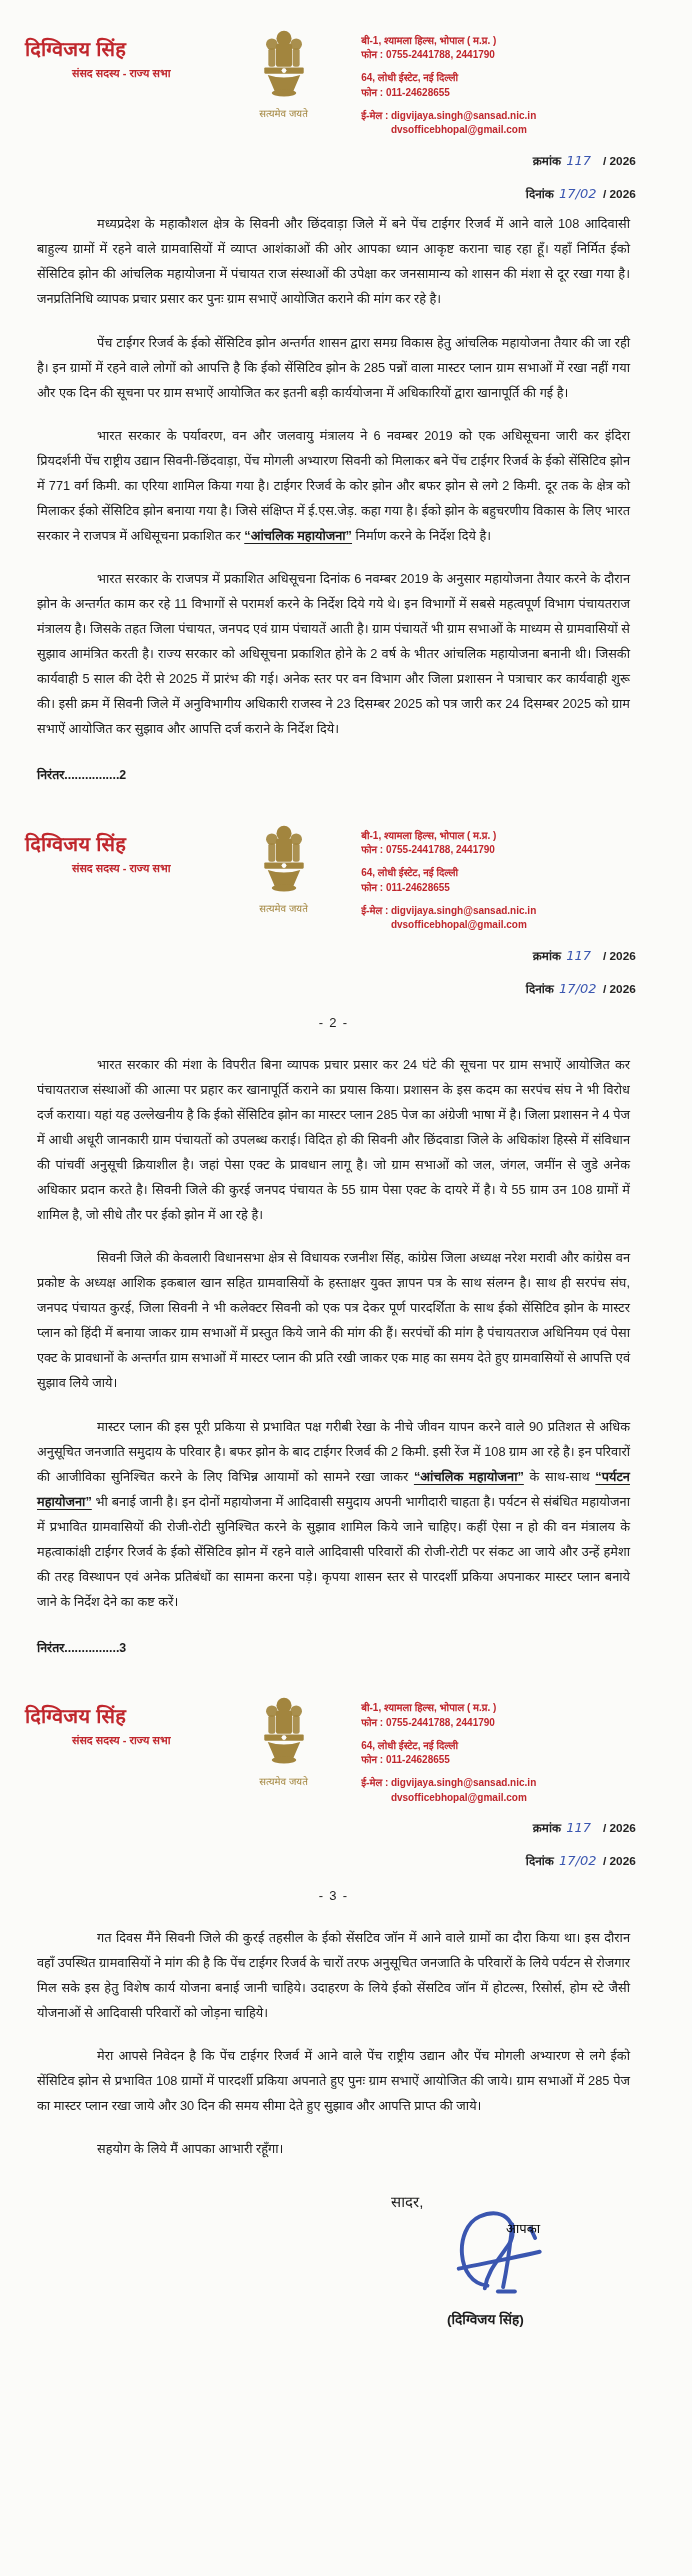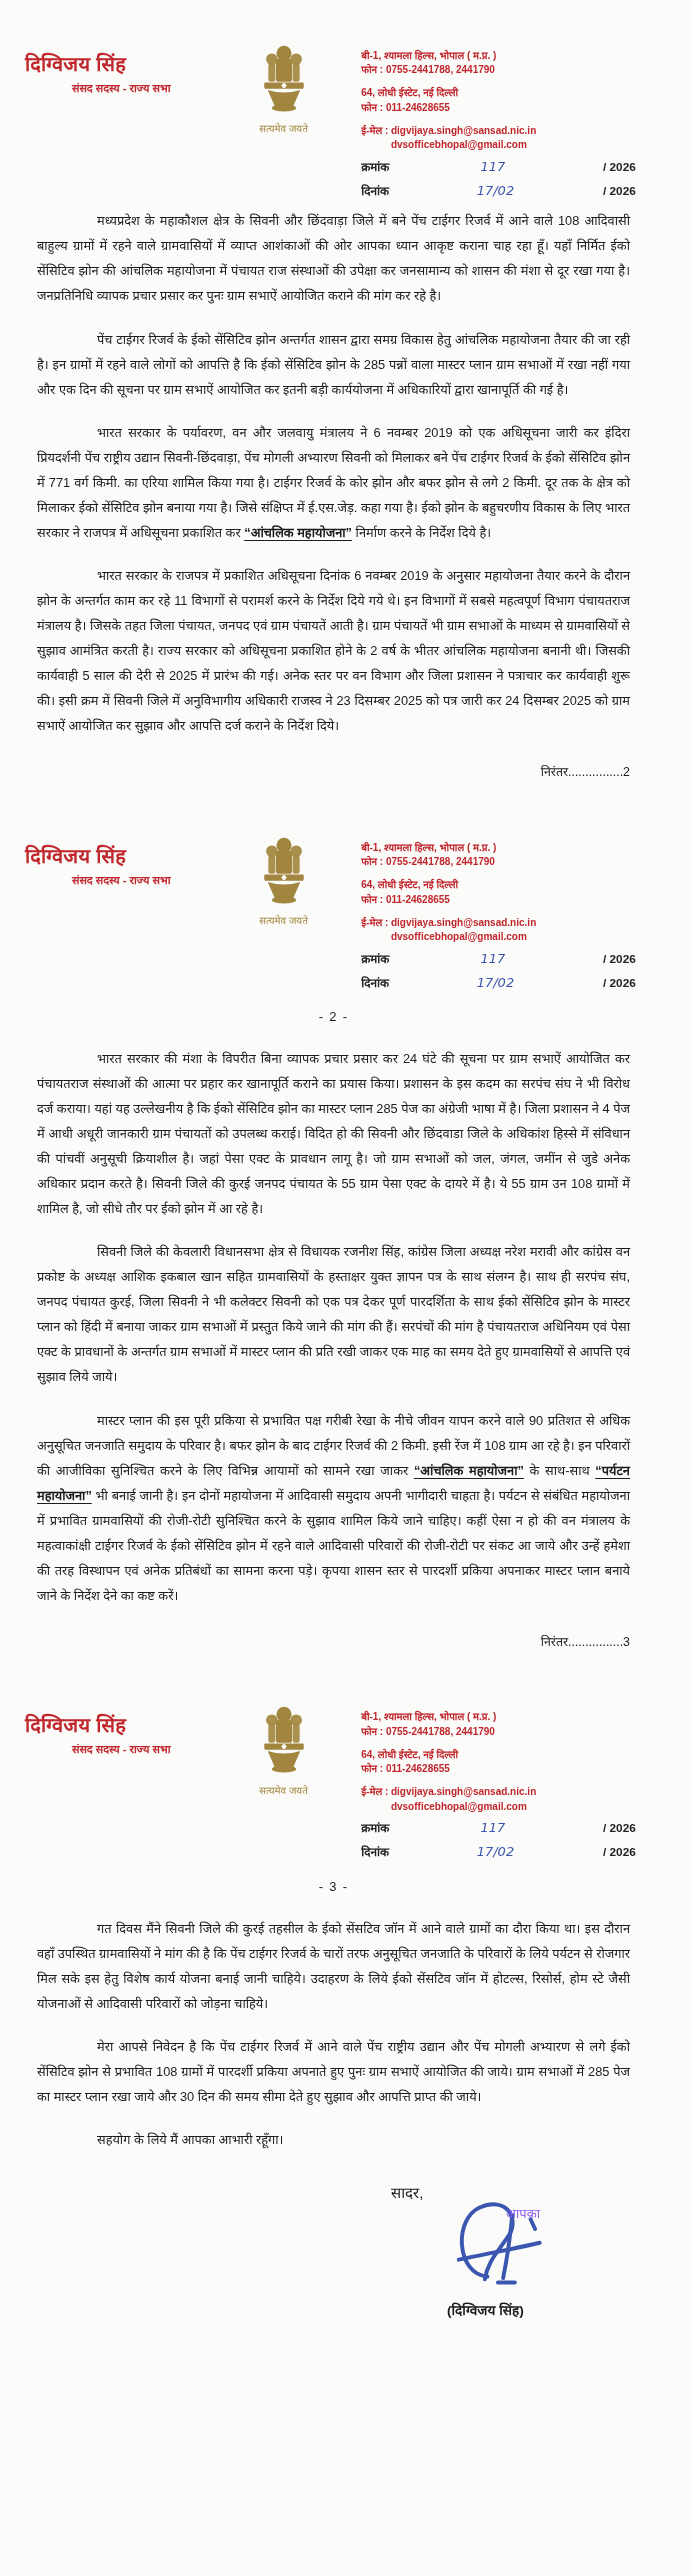--- a/index.html
+++ b/index.html
@@ -4,53 +4,53 @@
 <title>Document</title>
 <style>
   * { box-sizing: border-box; }
   html, body { margin: 0; padding: 0; }
   body {
     width: 693px;
     background: #fbfbf9;
     font-family: "Liberation Sans", "DejaVu Sans", sans-serif;
     color: #1c1c1c;
   }
-  .sheet { width: 667px; padding: 28px 0 0 0; }
+  .sheet { width: 667px; padding: 13px 0 0 0; }
 
   
   .lh { display: flex; align-items: flex-start; padding: 11.8px 22px 3.9px 25px; min-height: 172px; }
   .lh-left { width: 190px; padding-top: 13px; }
   .name { color: #c0272d; font-weight: bold; font-size: 20px; line-height: 1.15; letter-spacing: 0.3px; }
   .desig { color: #c0272d; font-weight: bold; font-size: 11px; margin-top: 3.9px; margin-left: 47px; }
   .lh-center { width: 137px; text-align: center; padding-top: 1.3px; }
   .emblem { display: inline-block; }
   .caption { color: #a2853e; font-size: 10px; margin-top: 1.3px; }
   .lh-right { flex: 1; color: #c0272d; font-size: 10px; font-weight: bold; line-height: 1.45; padding-left: 9.2px; padding-top: 9.2px; }
   .addr-group { margin-bottom: 8.5px; }
   .email-line { display: flex; }
   .email-vals { padding-left: 2.6px; }
   .serialbox { color: #222; margin-top: 2px; font-size: 11.8px; font-weight: bold; }
-  .serial-row { display: flex; justify-content: space-between; align-items: baseline; padding-right: 9.2px; margin-top: 5px; }
+  .serial-row { display: flex; justify-content: flex-end; align-items: baseline; padding-right: 9.2px; margin-top: 14px; }
   .hand { color: #3a56b0; font-family: "DejaVu Sans", sans-serif; font-style: italic; font-weight: normal; font-size: 13px; padding: 0 6.5px 0 5.2px; min-width: 42px; }
 
   
   .body-text { padding: 3.9px 37px 0 37px; font-size: 12.8px; line-height: 25px; text-align: justify; }
   .para { margin: 0 0 18.3px 0; text-indent: 60px; }
   .no-indent { text-indent: 0; }
   .salutation { margin: 6.5px 0 17px 0; }
   .emph { font-weight: bold; text-decoration: underline; text-underline-offset: 2.6px; }
-  .cont { text-align: right; margin: 22px 0 6.5px 0; text-indent: 0; font-size: 12.4px; }
+  .cont { text-align: left; margin: 22px 0 6.5px 0; text-indent: 0; font-size: 12.4px; font-weight: bold; }
   .pgnum { text-align: center; text-indent: 0; margin: 3.9px 0 17px 0; font-size: 13px; letter-spacing: 1.3px; }
 
   
   .sign-area { position: relative; height: 157px; margin: 6.5px 37px 0 37px; }
   .regards { position: absolute; left: 354px; top: 11.8px; font-size: 15px; }
   .sign-block { position: absolute; right: 26px; top: 26px; width: 203px; height: 131px; }
   .sig-svg { position: absolute; left: 46px; top: 0; }
-  .yours { position: absolute; left: 105px; top: 7px; font-size: 13px; color: #8b5cf6; }
+  .yours { position: absolute; left: 105px; top: 13px; font-size: 13px; color: #000000; }
   .signatory { position: absolute; left: 46px; top: 103px; font-size: 13.7px; font-weight: bold; }
   .footer-space { height: 26px; }
 </style>
 </head>
 <body>
 
 <div class="sheet">
   <div class="lh">
     <div class="lh-left">
       <div class="name">दिग्विजय सिंह</div>

